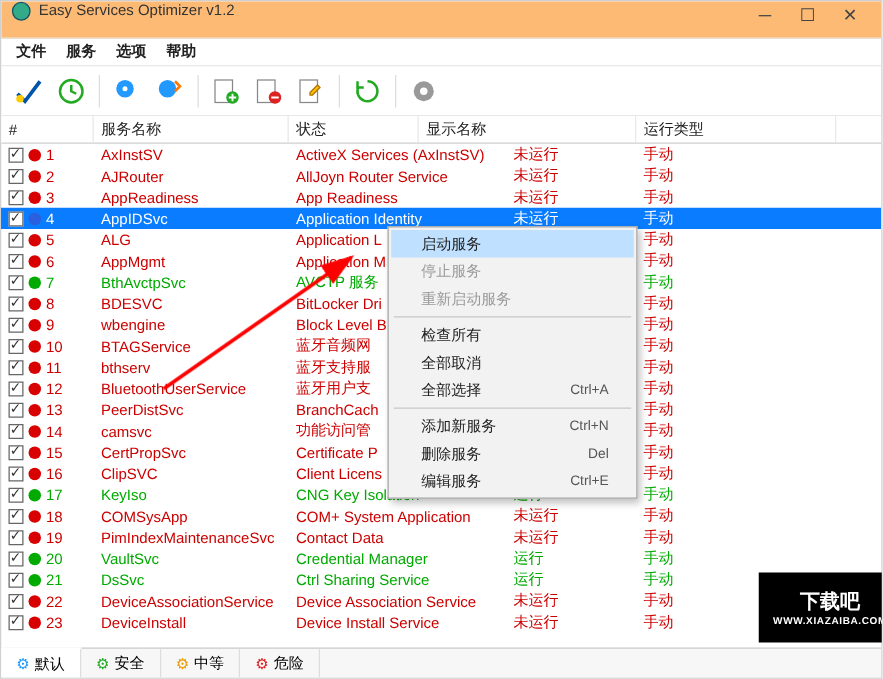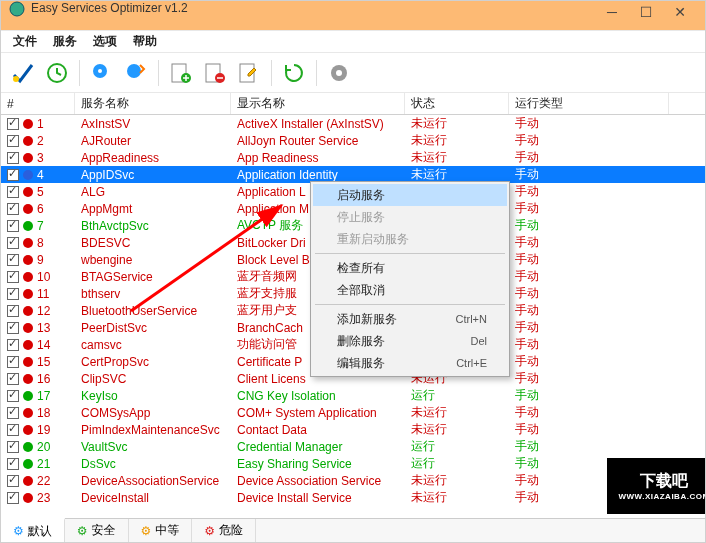--- a/index.html
+++ b/index.html
@@ -127,34 +127,34 @@
       <svg width="22" height="22" viewBox="0 0 22 22">
         <circle cx="11" cy="11" r="8" fill="#999"></circle>
         <circle cx="11" cy="11" r="3" fill="#fff"></circle>
       </svg>
     </div>
 </div>
 
 <div class="headers">
   <div class="hcol c0">#</div>
   <div class="hcol c1">服务名称</div>
+  <div class="hcol c3">状态</div>
   <div class="hcol c2">显示名称</div>
-  <div class="hcol c3">状态</div>
   <div class="hcol c4">运行类型</div>
 </div>
 
 <div class="tbody" id="tbody">
     <div class="row">
       <div class="cell c0 red-t">
         <span class="chk"></span>
         <span class="dot red"></span>
         <span>1</span>
       </div>
       <div class="cell c1 red-t">AxInstSV</div>
-      <div class="cell c2 red-t">ActiveX Installer (AxInstSV)</div>
+      <div class="cell c2 red-t">ActiveX Services (AxInstSV)</div>
       <div class="cell c3 red-t">未运行</div>
       <div class="cell c4 red-t">手动</div>
     </div>
     <div class="row">
       <div class="cell c0 red-t">
         <span class="chk"></span>
         <span class="dot red"></span>
         <span>2</span>
       </div>
       <div class="cell c1 red-t">AJRouter</div>
@@ -360,21 +360,21 @@
       <div class="cell c3 green-t">运行</div>
       <div class="cell c4 green-t">手动</div>
     </div>
     <div class="row">
       <div class="cell c0 green-t">
         <span class="chk"></span>
         <span class="dot green"></span>
         <span>21</span>
       </div>
       <div class="cell c1 green-t">DsSvc</div>
-      <div class="cell c2 green-t">Easy Sharing Service</div>
+      <div class="cell c2 green-t">Ctrl Sharing Service</div>
       <div class="cell c3 green-t">运行</div>
       <div class="cell c4 green-t">手动</div>
     </div>
     <div class="row">
       <div class="cell c0 red-t">
         <span class="chk"></span>
         <span class="dot red"></span>
         <span>22</span>
       </div>
       <div class="cell c1 red-t">DeviceAssociationService</div>
@@ -414,20 +414,24 @@
   <div class="ctxitem dis">
       <span>重新启动服务</span>
     </div>
   <div class="ctxsep"></div>
   <div class="ctxitem">
       <span>检查所有</span>
     </div>
   <div class="ctxitem">
       <span>全部取消</span>
     </div>
+  <div class="ctxitem">
+      <span>全部选择</span>
+      <span class="ctxsc">Ctrl+A</span>
+    </div>
   <div class="ctxsep"></div>
   <div class="ctxitem">
       <span>添加新服务</span>
       <span class="ctxsc">Ctrl+N</span>
     </div>
   <div class="ctxitem">
       <span>删除服务</span>
       <span class="ctxsc">Del</span>
     </div>
   <div class="ctxitem">

